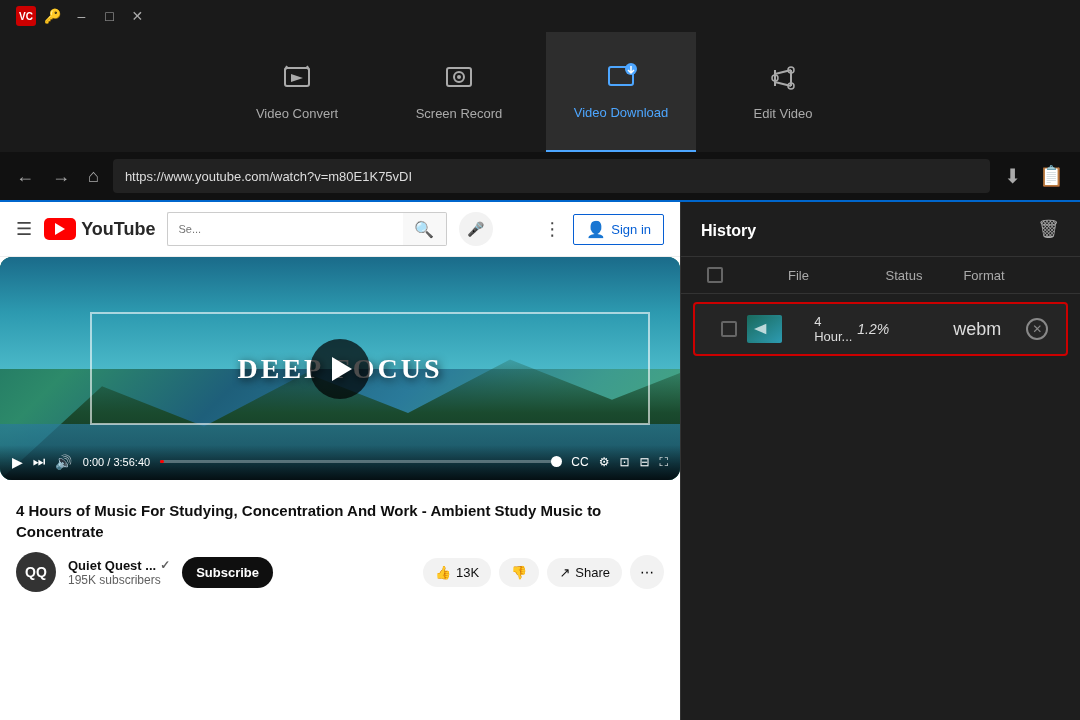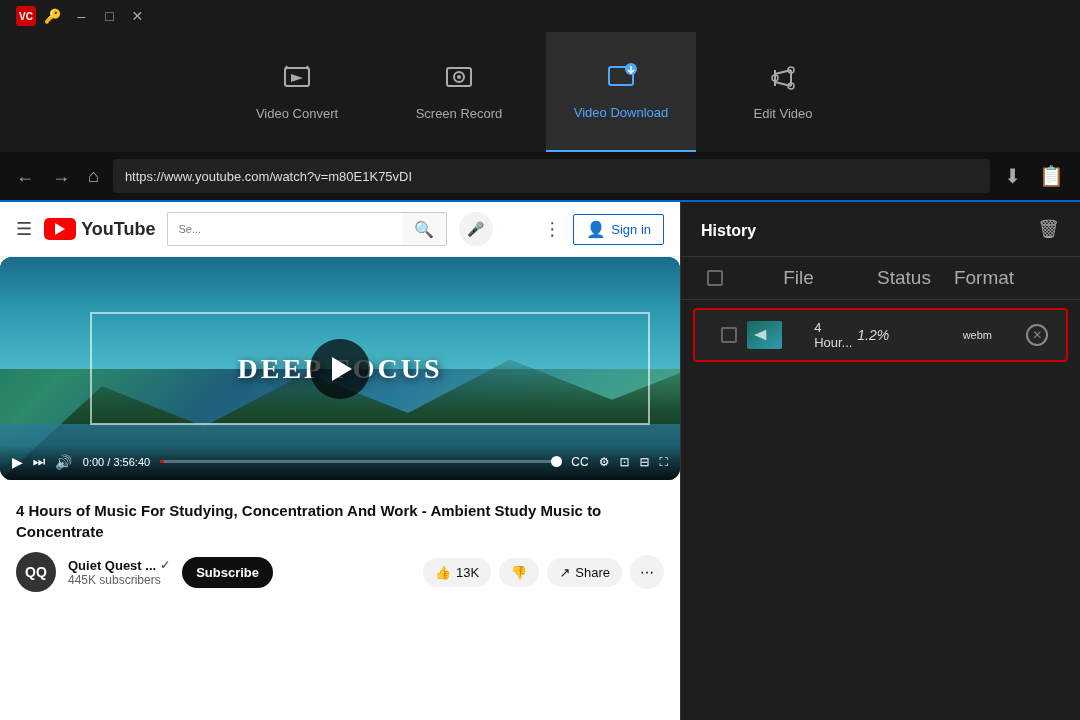--- a/index.html
+++ b/index.html
@@ -385,21 +385,21 @@
     }
     .checkbox {
       width: 16px; height: 16px;
       border: 2px solid #666;
       background: transparent;
       border-radius: 2px;
       cursor: pointer;
     }
     .history-col-label {
       color: #aaa;
-      font-size: 19px;
+      font-size: 13px;
       text-align: center;
     }
     .history-row {
       display: grid;
       grid-template-columns: 36px 1fr 80px 80px 40px;
       align-items: center;
       padding: 10px 16px;
       border: 2px solid #cc0000;
       border-radius: 4px;
       margin: 8px 12px;
@@ -417,21 +417,21 @@
       font-size: 13px;
       padding-left: 8px;
     }
     .history-row-status {
       color: #ddd;
       font-size: 14px;
       font-style: italic;
     }
     .history-row-format {
       color: #ddd;
-      font-size: 11px;
+      font-size: 18px;
       text-align: center;
     }
     .history-row-close {
       display: flex; align-items: center; justify-content: center;
     }
     .close-circle {
       width: 22px; height: 22px;
       border-radius: 50%;
       border: 2px solid #888;
       display: flex; align-items: center; justify-content: center;
@@ -570,21 +570,21 @@
 
     <div class="video-info">
       <div class="video-title">4 Hours of Music For Studying, Concentration And Work - Ambient Study Music to Concentrate</div>
       <div class="channel-row">
         <div class="channel-avatar">QQ</div>
         <div class="channel-info">
           <div class="channel-name">
             <span>Quiet Quest ...</span>
             <span class="channel-verified">✓</span>
           </div>
-          <div class="channel-subs">445K subscribers</div>
+          <div class="channel-subs">195K subscribers</div>
         </div>
         <button class="subscribe-btn">Subscribe</button>
         <div class="action-btns">
           <button class="like-btn">
             <span>👍</span>
             <span>13K</span>
           </button>
           <button class="dislike-btn">
             <span>👎</span>
           </button>

